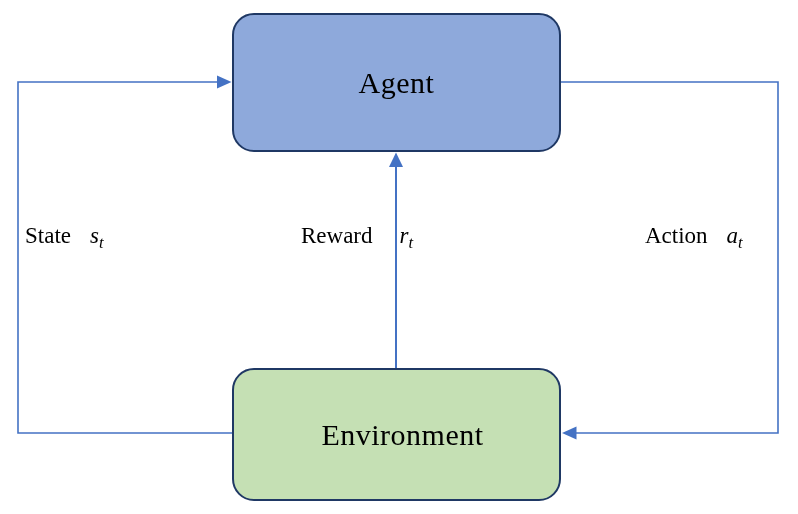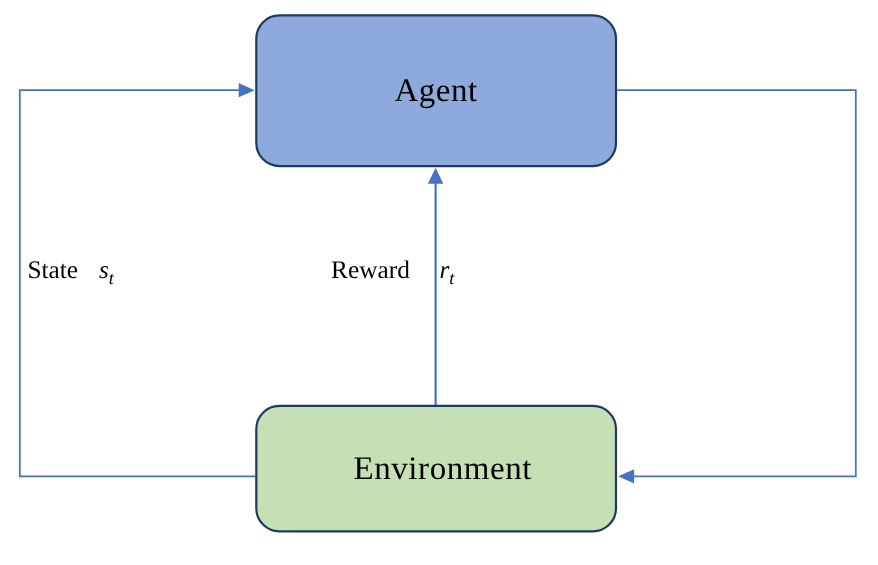--- a/index.html
+++ b/index.html
@@ -44,27 +44,27 @@
     font-size: 30px;
     letter-spacing: 0.5px;
   }
   .node.agent {
     left: 232px; top: 13px;
     width: 329px; height: 139px;
     background: var(--agent-fill);
   }
   .node.environment {
     left: 232px; top: 368px;
-    width: 329px; height: 116px;
+    width: 329px; height: 133px;
     background: var(--environment-fill);
     padding-left: 12px;
   }
   .edge-label {
     position: absolute;
-    top: 233px;
+    top: 223px;
     display: flex;
     align-items: baseline;
     font-size: 23px;
     white-space: nowrap;
   }
   .edge-label.state  { left: 25px;  gap: 19px; }
   .edge-label.reward { left: 301px; gap: 27px; justify-content: flex-end; }
   .edge-label.action { left: 645px; gap: 19px; }
   .math { font-style: italic; }
   .math sub {
@@ -108,14 +108,18 @@
   <div class="edge-label state">
     <span>State</span>
     <span class="math"><span>s</span><sub>t</sub></span>
   </div>
 
   <div class="edge-label reward">
     <span>Reward</span>
     <span class="math"><span>r</span><sub>t</sub></span>
   </div>
 
+  <div class="edge-label action">
+    <span>Action</span>
+    <span class="math"><span>a</span><sub>t</sub></span>
+  </div>
 
 </div>
 
 </body></html>

